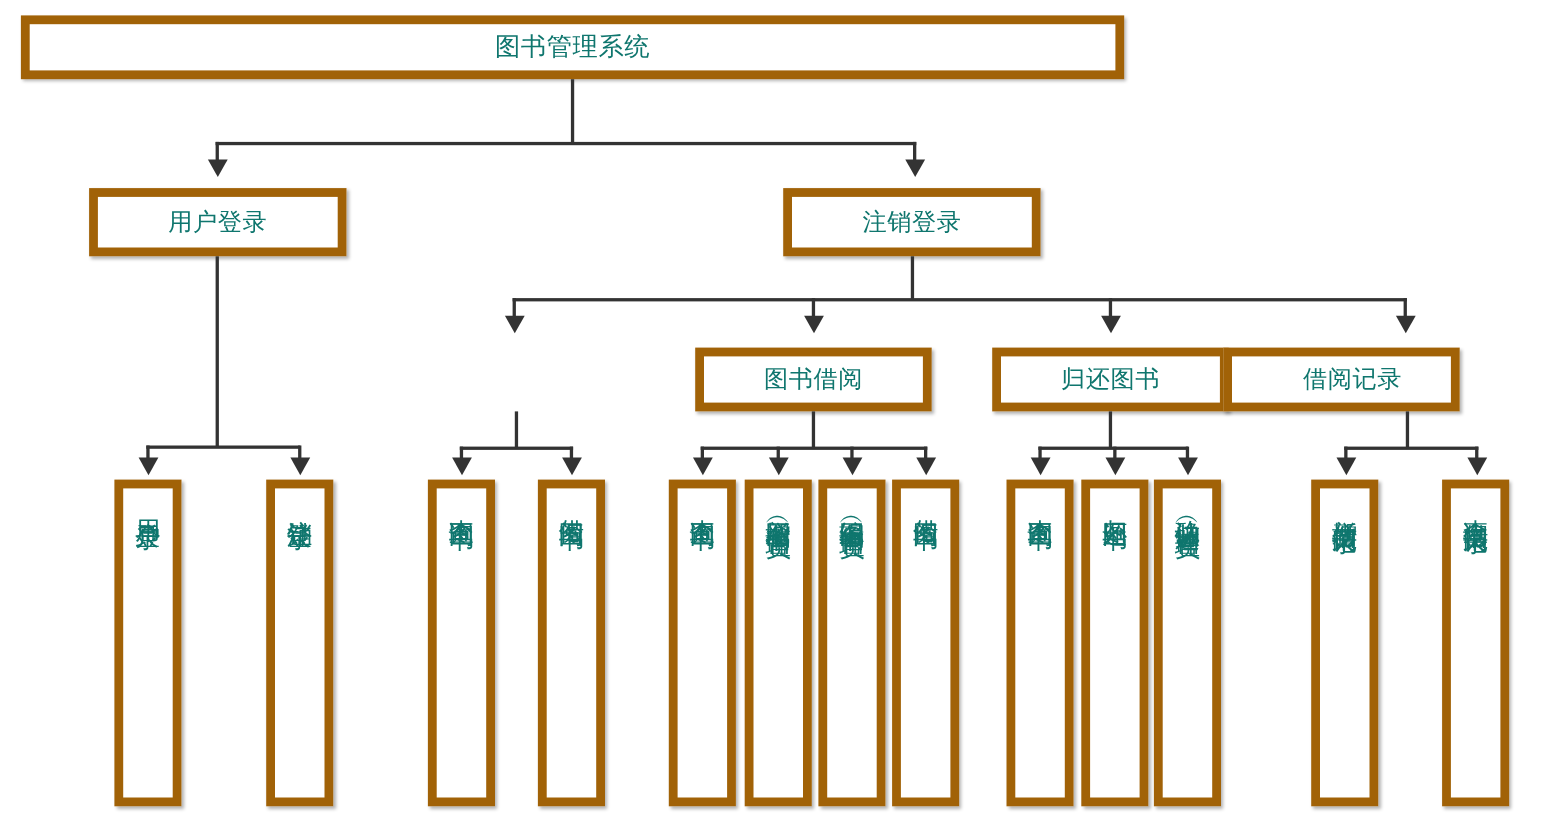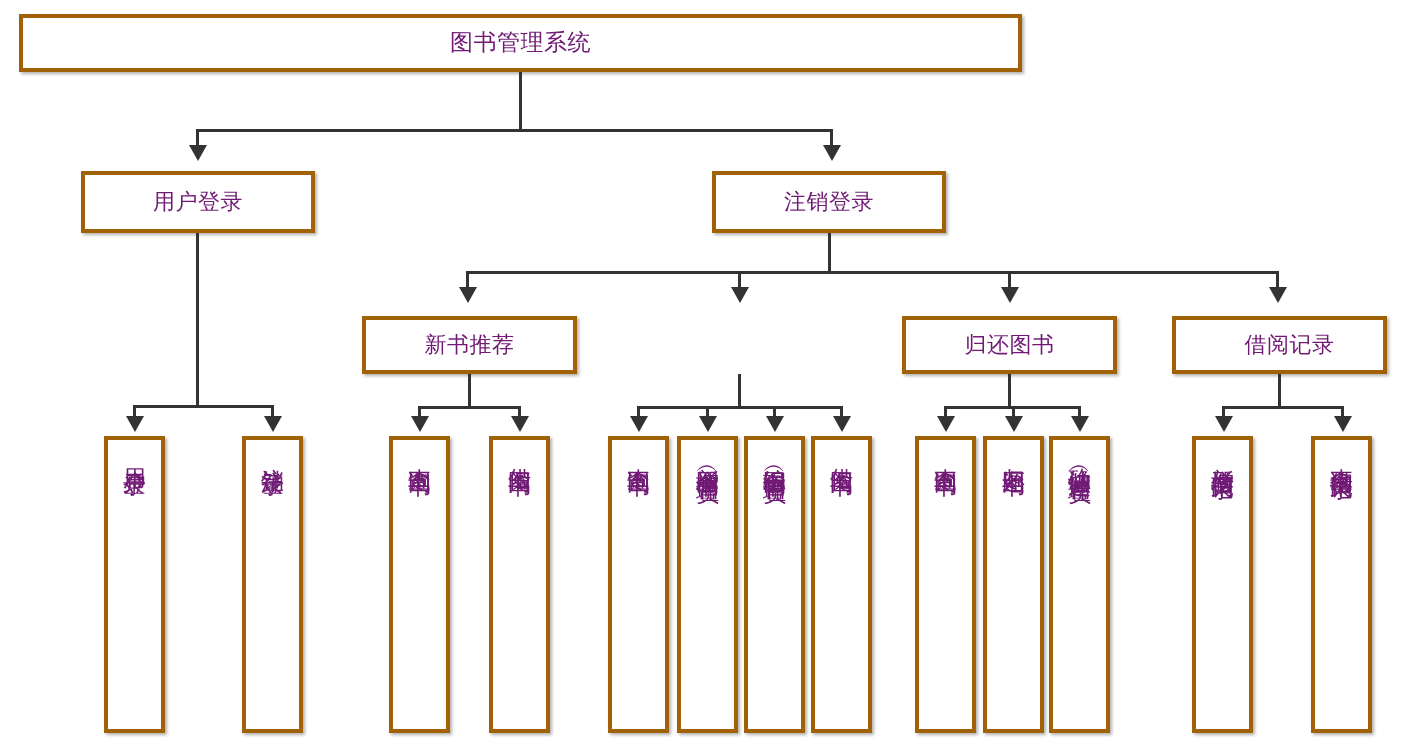--- a/index.html
+++ b/index.html
@@ -13,27 +13,27 @@
   #canvas {
     position: relative;
     width: 1405px;
     height: 747px;
     background: #ffffff;
     overflow: hidden;
   }
   .node {
     position: absolute;
     box-sizing: border-box;
-    border: 4px solid #a16207;
+    border: 8px solid #a16207;
     background: #ffffff;
     box-shadow: 2px 2px 3px rgba(0,0,0,0.30);
     display: flex;
     align-items: center;
     justify-content: center;
-    color: #701a75;
+    color: #0f766e;
   }
   .node .label {
     text-align: center;
     line-height: 1.18;
     letter-spacing: 0.5px;
     white-space: pre-line;
   }
   
   .node.horiz .label {
     font-size: 22px;
@@ -113,27 +113,27 @@
   <div class="edge h" style="left:466px; top:271px; width:813px; height:3px;"></div>
   <div class="edge v" style="left:466px; top:271px; width:3px; height:18px;"></div>
   <div class="arrow" style="left:459px; top:287px;"></div>
   <div class="edge v" style="left:738px; top:271px; width:3px; height:18px;"></div>
   <div class="arrow" style="left:731px; top:287px;"></div>
   <div class="edge v" style="left:1008px; top:271px; width:3px; height:18px;"></div>
   <div class="arrow" style="left:1001px; top:287px;"></div>
   <div class="edge v" style="left:1276px; top:271px; width:3px; height:18px;"></div>
   <div class="arrow" style="left:1269px; top:287px;"></div>
 
-  <div class="node horiz" style="left:362px; top:316px; width:215px; height:58px;">
-    <span class="label">新书推荐</span>
+  <div class="node horiz" style="left:632px; top:316px; width:215px; height:58px;">
+    <span class="label">图书借阅</span>
   </div>
   <div class="node horiz" style="left:902px; top:316px; width:215px; height:58px;">
     <span class="label">归还图书</span>
   </div>
-  <div class="node horiz" style="left:1172px; top:316px; width:215px; height:58px;padding-left:20px;">
+  <div class="node horiz" style="left:1112px; top:316px; width:215px; height:58px;padding-left:20px;">
     <span class="label">借阅记录</span>
   </div>
 
   <div class="edge v" style="left:468px; top:374px; width:3px; height:34px;"></div>
   <div class="edge h" style="left:418px; top:406px; width:103px; height:3px;"></div>
   <div class="edge v" style="left:418px; top:406px; width:3px; height:13px;"></div>
   <div class="arrow" style="left:411px; top:416px;"></div>
   <div class="edge v" style="left:518px; top:406px; width:3px; height:13px;"></div>
   <div class="arrow" style="left:511px; top:416px;"></div>
 

